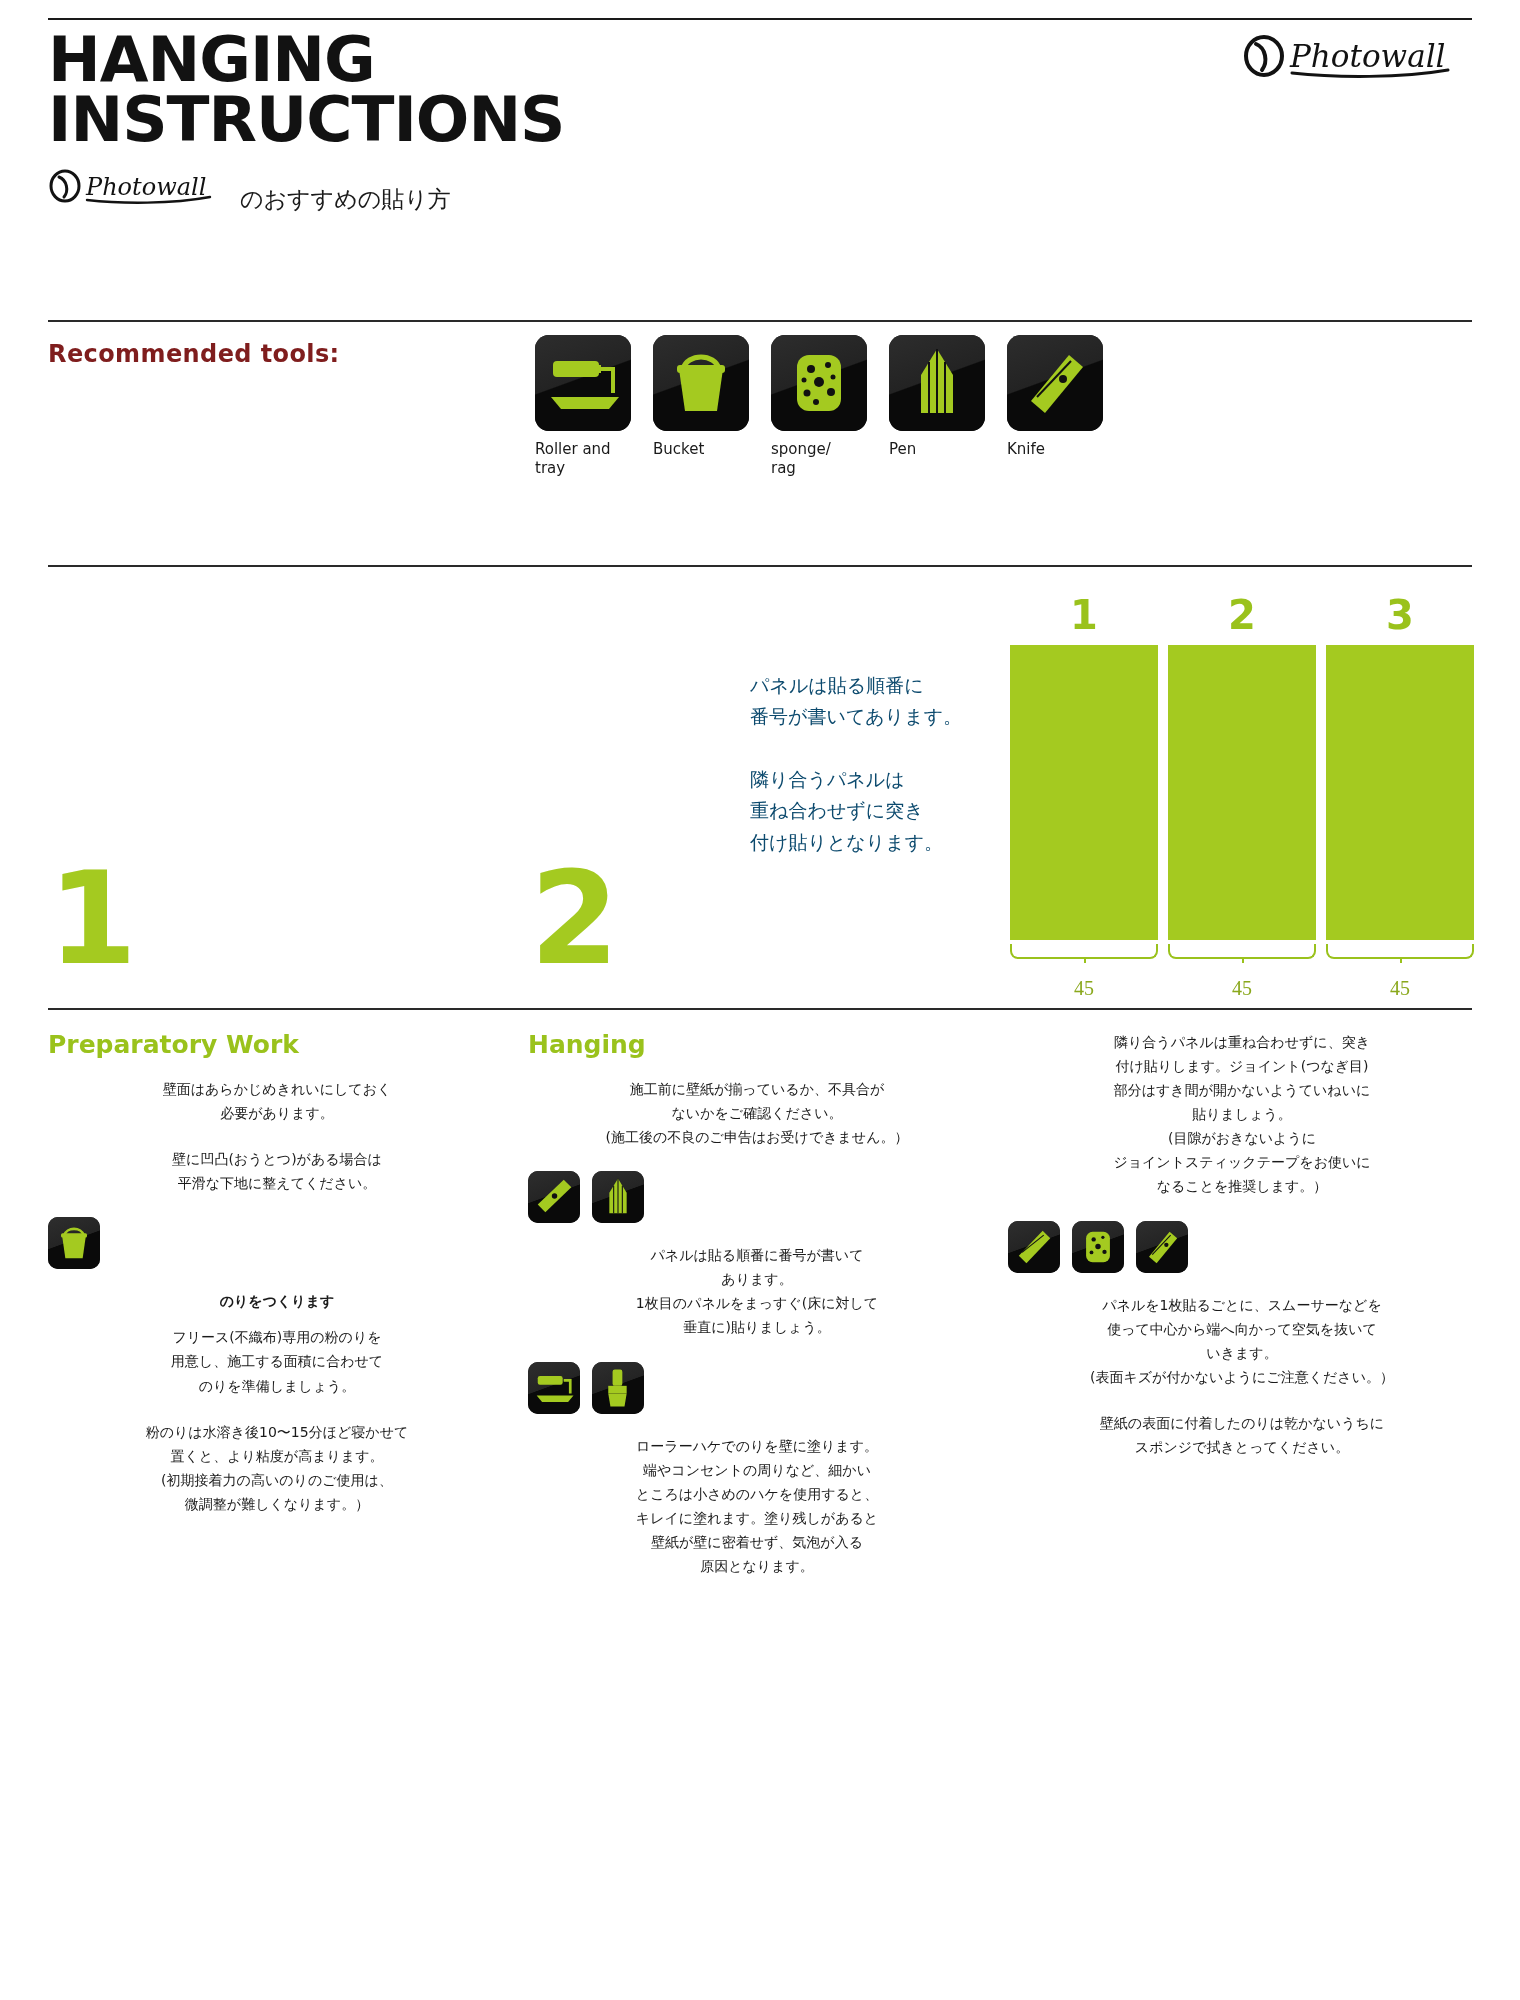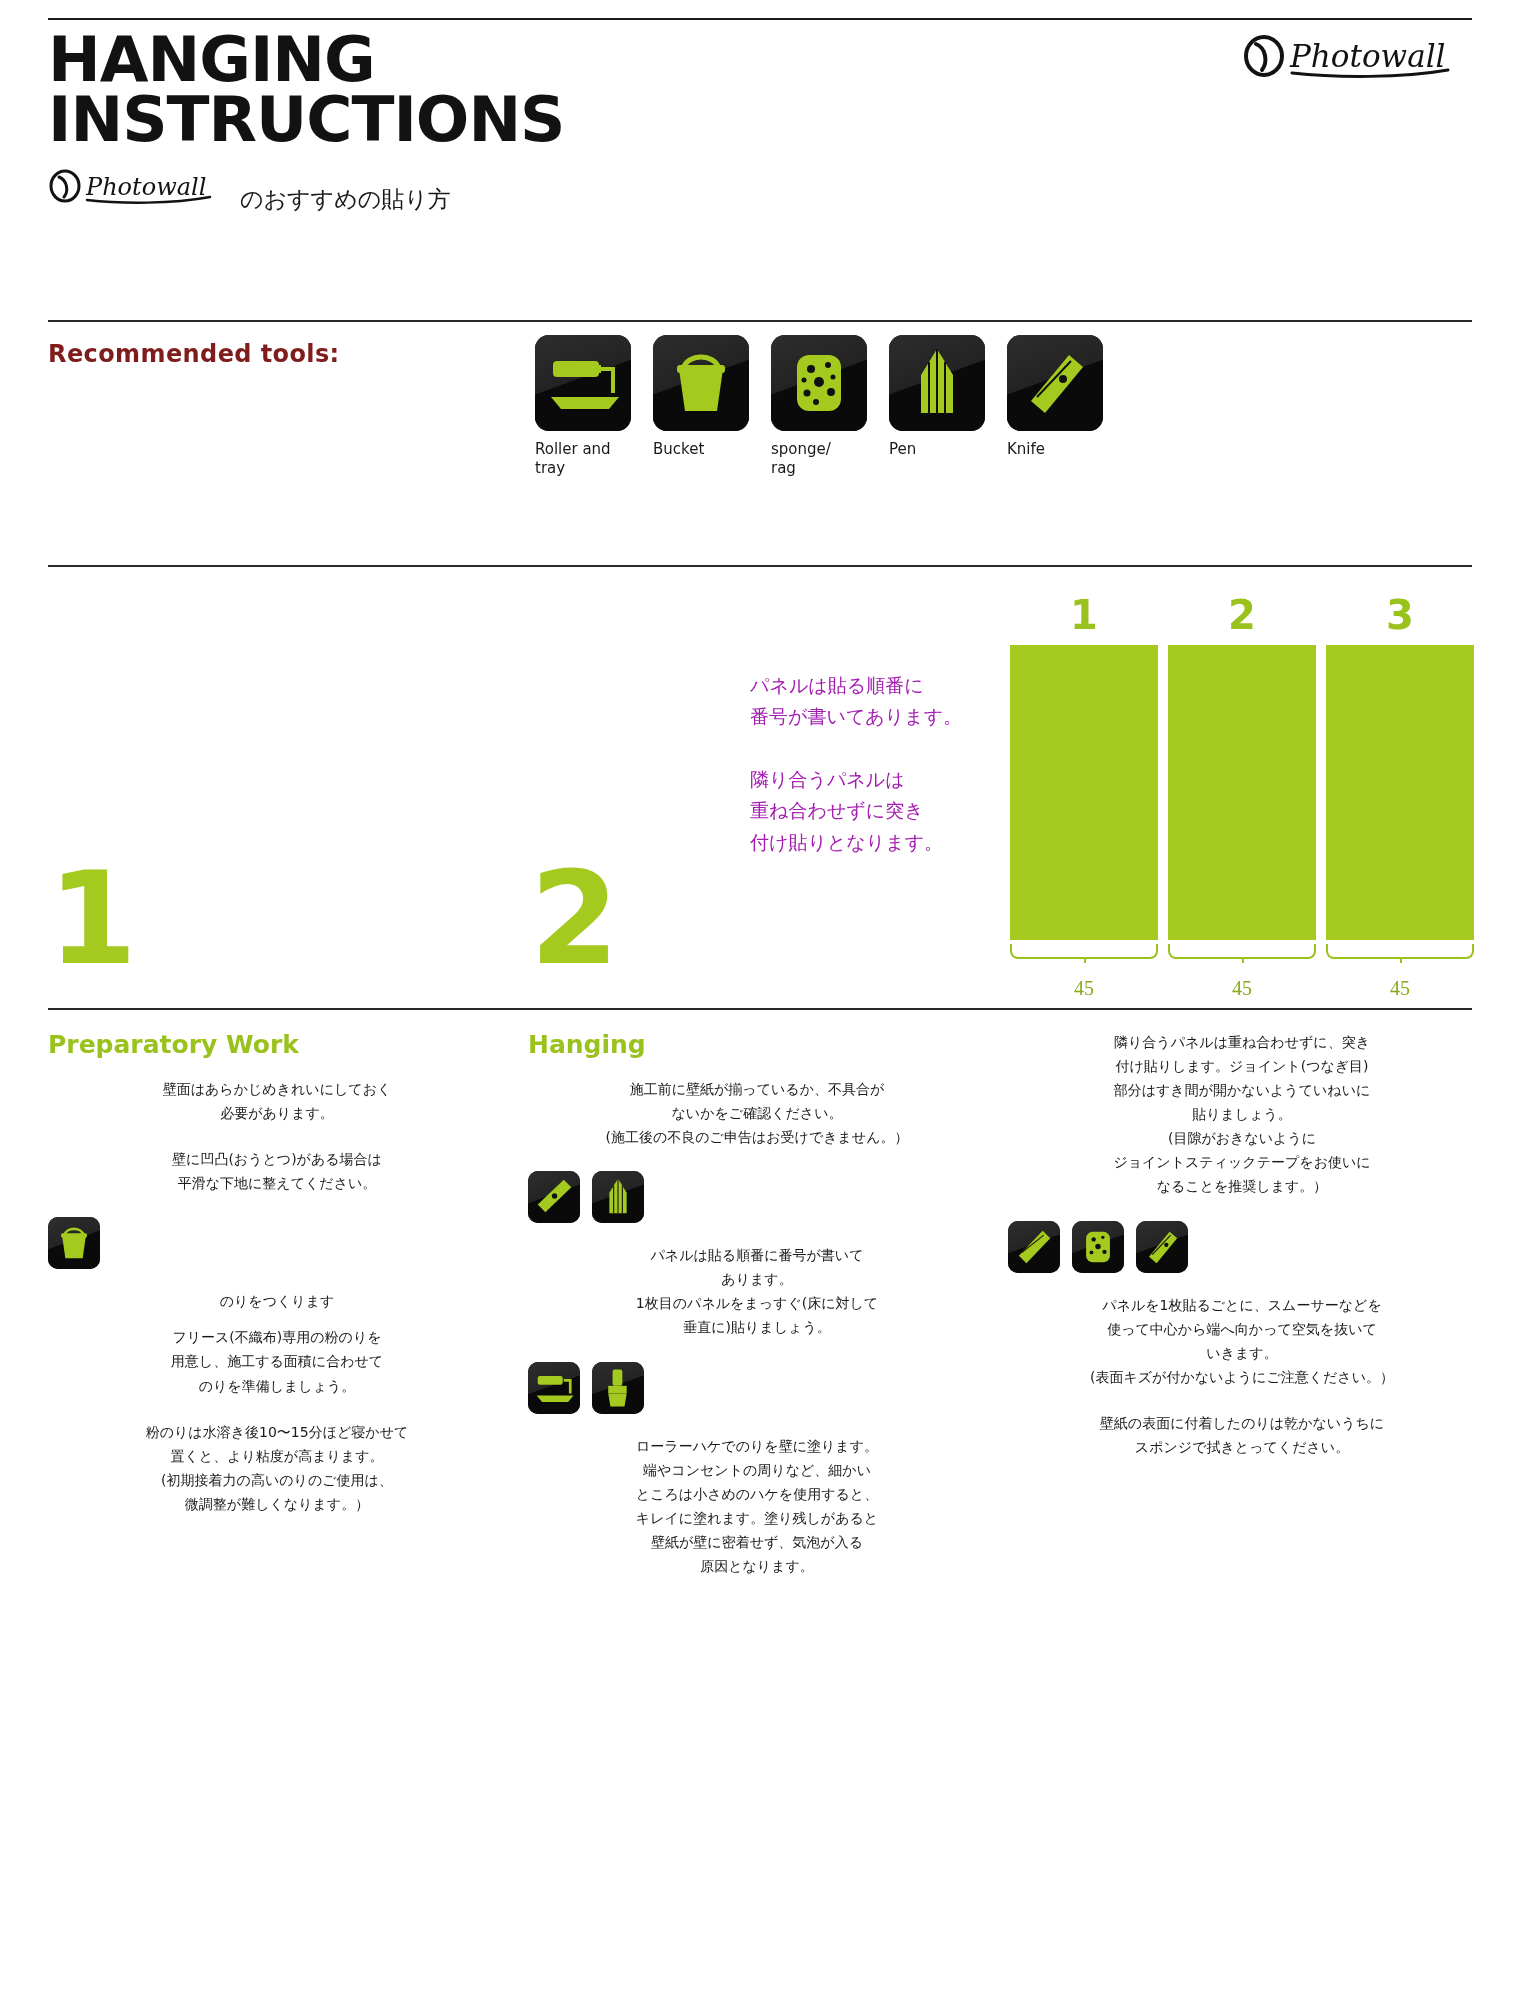--- a/index.html
+++ b/index.html
@@ -185,21 +185,21 @@
     font-family: Liberation Serif, serif;
   }
 
   .panel-note {
     position: absolute;
     left: 750px;
     top: 670px;
     width: 250px;
     font-size: 19px;
     line-height: 1.65;
-    color: #a21caf;
+    color: #0c4a6e;
     white-space: pre-line;
   }
 
   
   .bignum {
     position: absolute;
     font-size: 128px;
     font-weight: bold;
     line-height: 1;
     color: #a4ca20;
@@ -226,21 +226,21 @@
   }
   .para {
     font-size: 14px;
     line-height: 1.72;
     color: #1a1a1a;
     white-space: pre-line;
     margin: 0 0 22px 0;
     text-align: center;
   }
   .para.indent { padding-left: 8px; }
-  .para.bold { font-weight: normal; margin-bottom: 12px; }
+  .para.bold { font-weight: bold; margin-bottom: 12px; }
 
   .mini-icons {
     display: flex;
     gap: 12px;
     margin: 8px 0 20px 0;
   }
   .mini-icon {
     width: 52px;
     height: 52px;
     border-radius: 10px;

